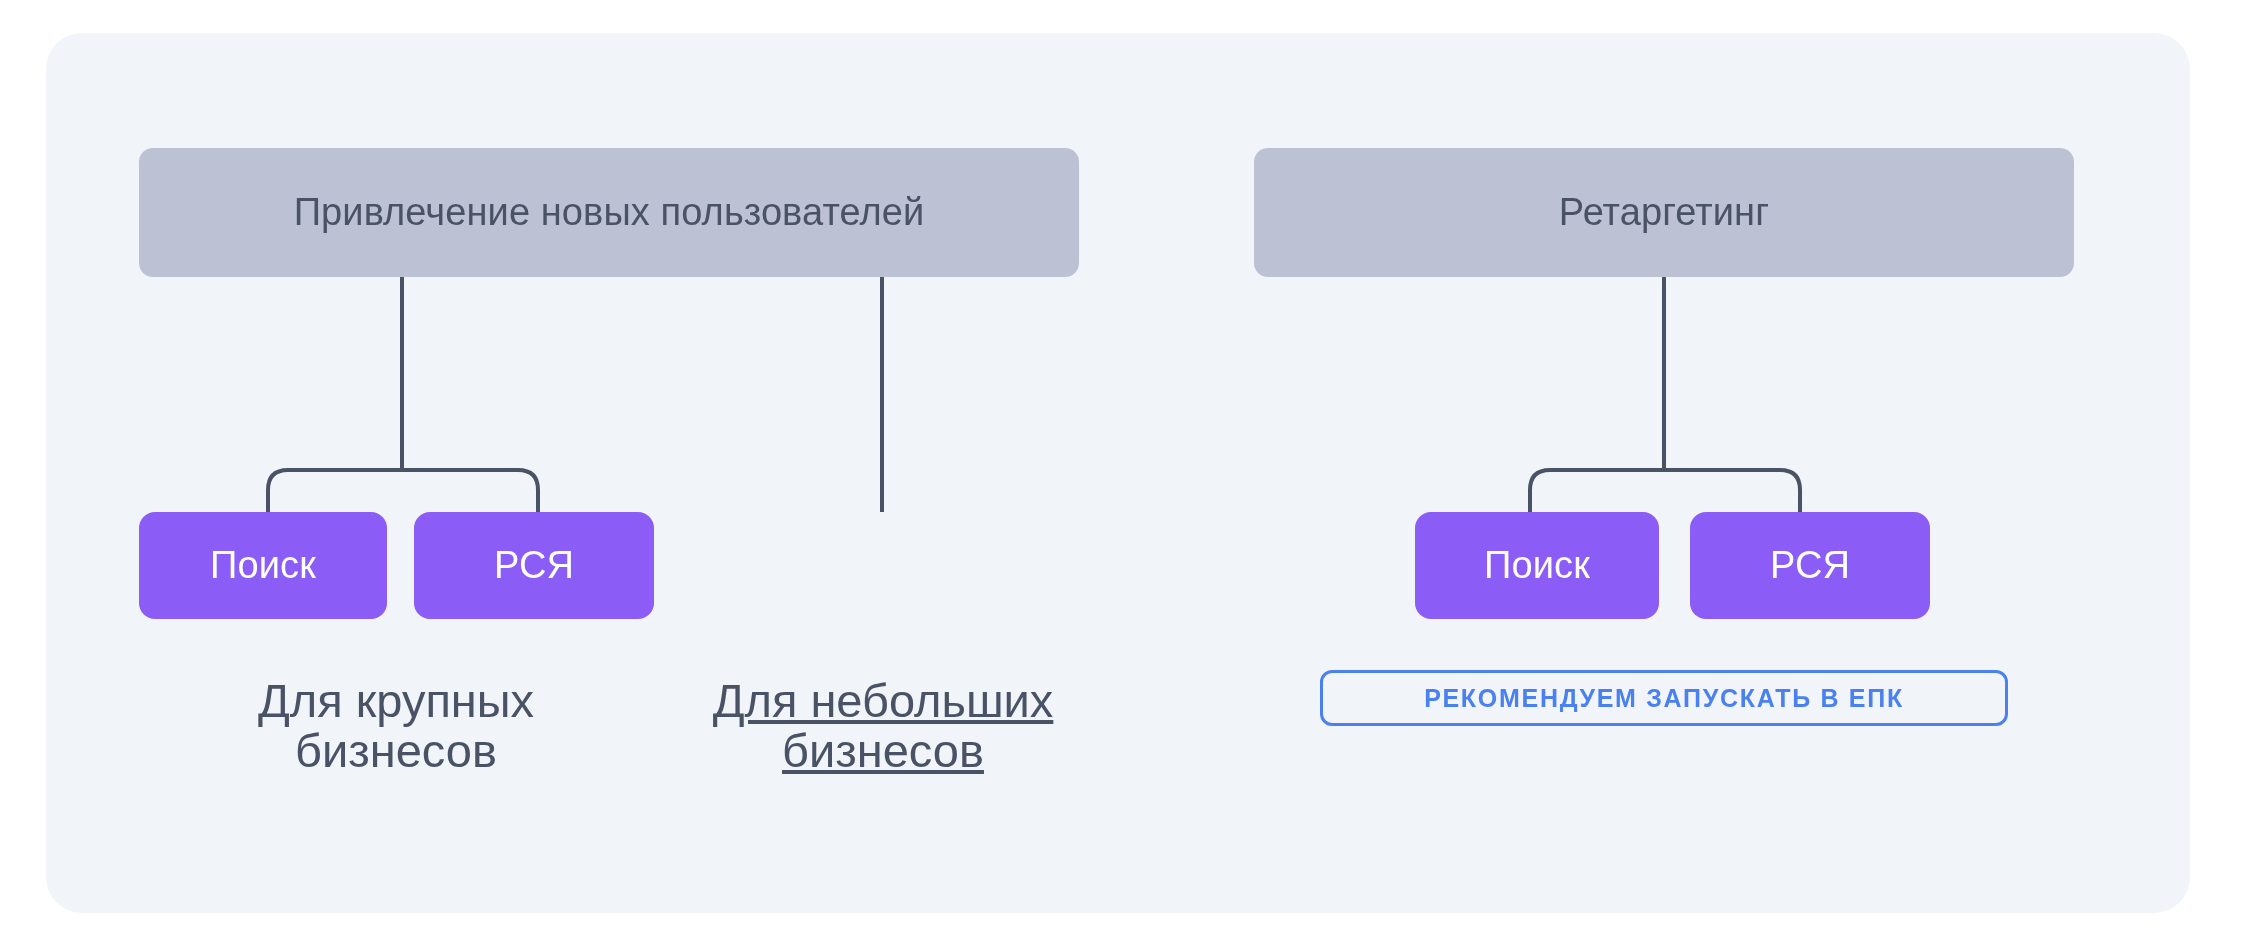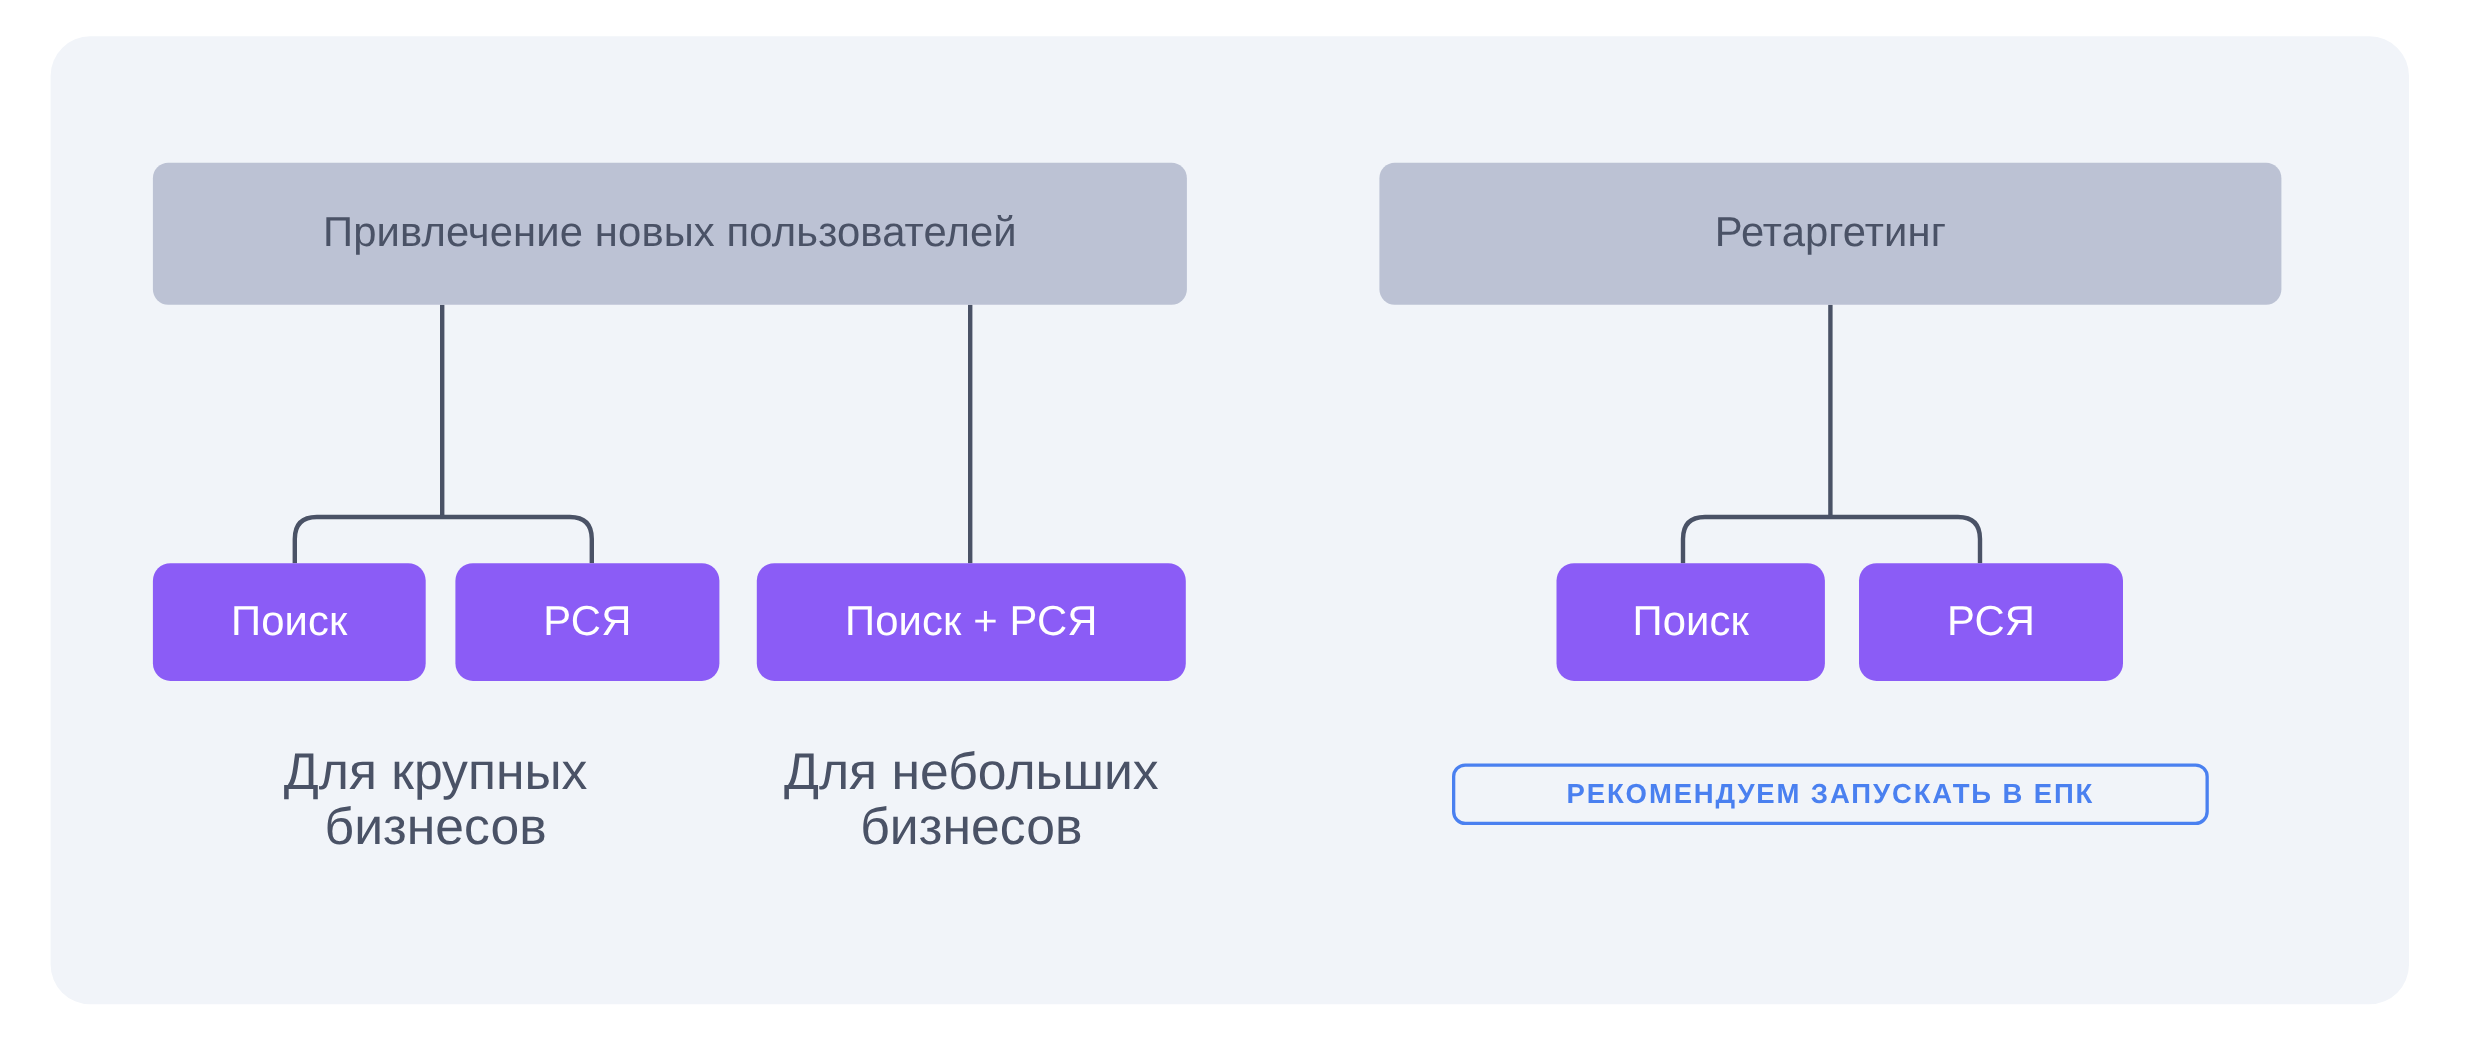--- a/index.html
+++ b/index.html
@@ -124,39 +124,36 @@
   </div>
 
   <div class="node node-leaf" style="left:139px; top:512px; width:248px; height:107px;">
     <span>Поиск</span>
   </div>
 
   <div class="node node-leaf" style="left:414px; top:512px; width:240px; height:107px;">
     <span>РСЯ</span>
   </div>
 
-  <div class="node node-leaf" style="left:688px; top:512px; width:390px; height:107px;">
-    <span>Поиск + РСЯ</span>
-  </div>
 
   <div class="caption" style="left:196px; top:676px; width:400px;">Для крупных
 бизнесов</div>
 
-  <div class="caption" style="left:683px; top:676px; width:400px;">Для небольших
+  <div class="caption" style="left:683px; top:676px; width:400px;text-decoration:underline;">Для небольших
 бизнесов</div>
 
   <div class="node node-header" style="left:1254px; top:148px; width:820px; height:129px;">
     <span>Ретаргетинг</span>
   </div>
 
   <div class="node node-leaf" style="left:1415px; top:512px; width:244px; height:107px;">
     <span>Поиск</span>
   </div>
 
   <div class="node node-leaf" style="left:1690px; top:512px; width:240px; height:107px;">
     <span>РСЯ</span>
   </div>
 
-  <div class="badge" style="left:1320px; top:694px; width:688px; height:56px;">
+  <div class="badge" style="left:1320px; top:670px; width:688px; height:56px;">
     <span>РЕКОМЕНДУЕМ ЗАПУСКАТЬ В ЕПК</span>
   </div>
 
 </div>
 
 </body></html>

